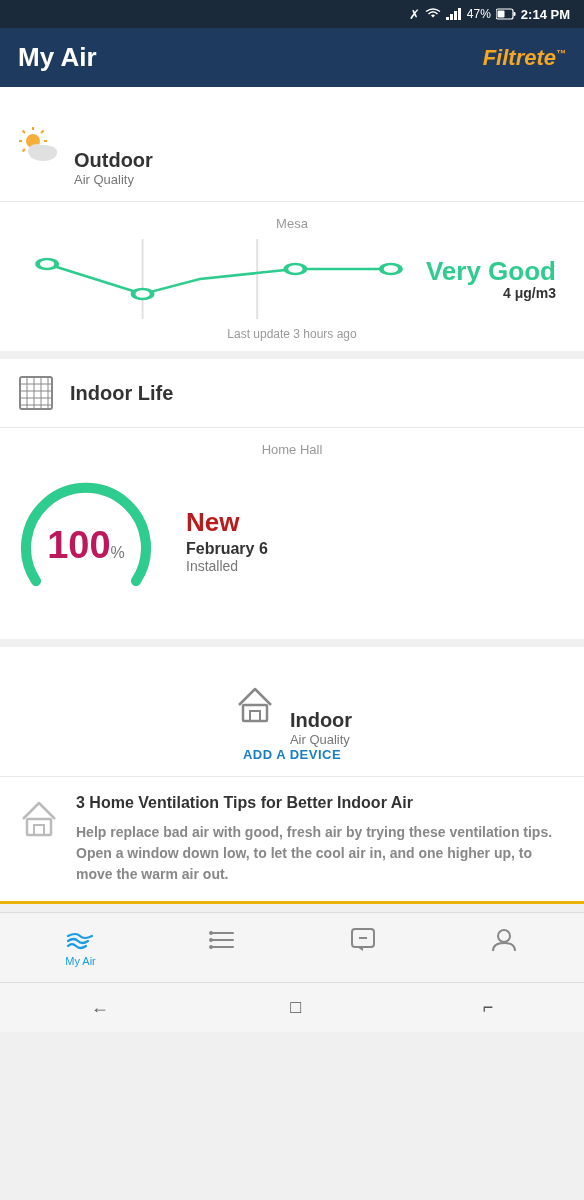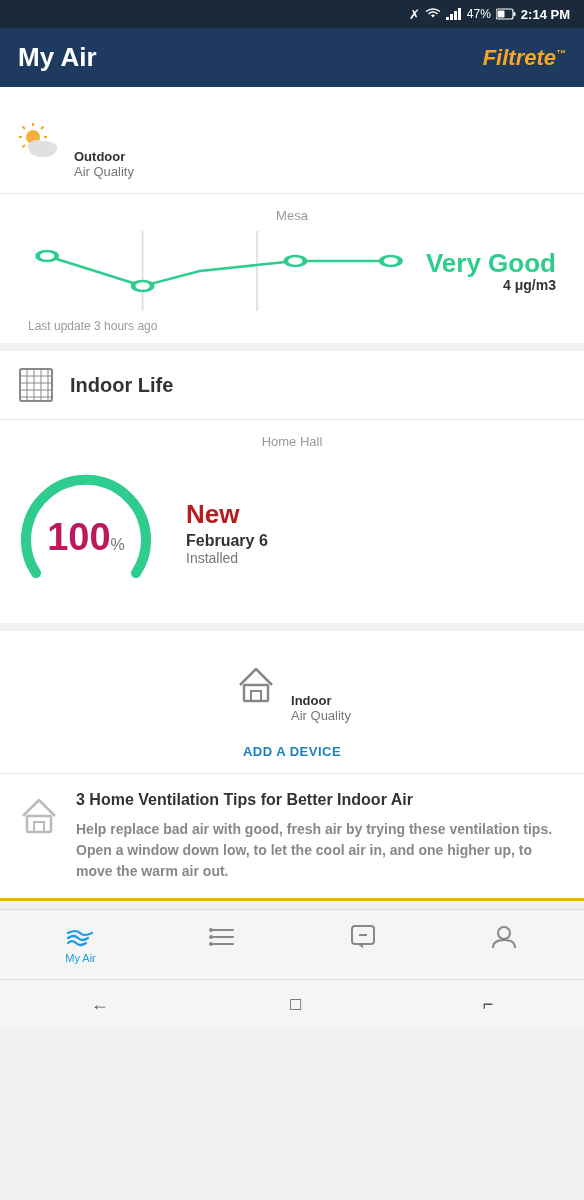--- a/index.html
+++ b/index.html
@@ -75,21 +75,21 @@
       margin-right: 12px;
       display: flex;
       align-items: center;
       justify-content: center;
     }
     .section-label {
       display: flex;
       flex-direction: column;
     }
     .section-label-main {
-      font-size: 13px;
+      font-size: 20px;
       font-weight: bold;
       color: #333;
       margin-top: 48px;
     }
     .section-label-sub {
       font-size: 13px;
       color: #777;
     }
 
     
@@ -120,20 +120,21 @@
       font-size: 26px;
       font-weight: bold;
       line-height: 1.1;
     }
     .reading-value {
       color: #333;
       font-size: 14px;
       font-weight: bold;
     }
     .chart-update {
+      text-align: center;
       color: #999;
       font-size: 12px;
       margin-top: 8px;
     }
 
     
     .filter-header {
       display: flex;
       align-items: center;
       padding: 14px 16px;
@@ -148,21 +149,21 @@
       justify-content: center;
     }
     .filter-title {
       font-size: 20px;
       font-weight: bold;
       color: #333;
     }
 
     
     .filter-content {
-      padding: 14px 16px 20px;
+      padding: 14px 16px 28px;
     }
     .filter-location {
       text-align: center;
       color: #999;
       font-size: 13px;
       margin-bottom: 14px;
     }
     .filter-row {
       display: flex;
       align-items: center;
@@ -224,21 +225,20 @@
       align-items: center;
     }
     .add-device-btn {
       color: #1a7fc1;
       font-size: 13px;
       font-weight: bold;
       letter-spacing: 0.5px;
       background: none;
       border: none;
       cursor: pointer;
-      margin-top: 21px;
     }
 
     
     .tip-card {
       background: white;
       padding: 16px;
       display: flex;
       gap: 14px;
       border-bottom: 3px solid #eab308;
     }

